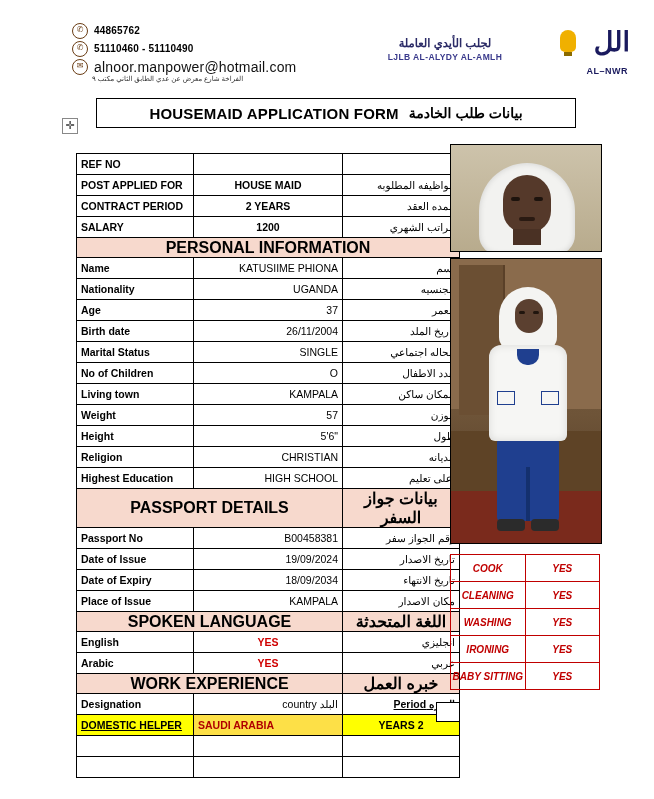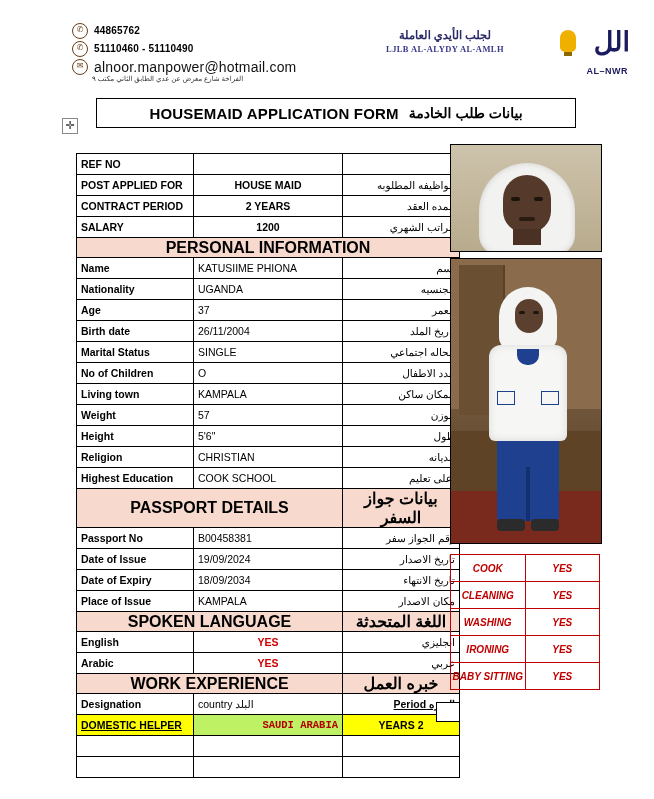--- a/index.html
+++ b/index.html
@@ -65,24 +65,23 @@
   }
 
   .brand {
     position: absolute;
     right: 18px; top: 26px;
     width: 300px;
     height: 52px;
   }
   .brand-texts {
     position: absolute;
-    right: 86px; top: 2px;
+    right: 86px; top: 10px;
     text-align: center;
     width: 210px;
-    font-family: Liberation Serif, serif;
   }
   .brand-ar {
     direction: rtl;
     font-size: 11.5px;
     font-weight: bold;
     color: #2a2a66;
     letter-spacing: 0.3px;
   }
   .brand-en {
     font-size: 8.5px;
@@ -193,23 +192,23 @@
     font-size: 16px;
     height: 19px;
   }
   .section-row .sec-ar {
     direction: rtl;
     text-align: center;
   }
   .yes-red { color: #d00000; font-weight: bold; font-size: 10px; }
   .underline-b { text-decoration: underline; font-weight: bold; }
   .hl { background: #ffff00; font-weight: bold; font-size: 9.5px; text-decoration: underline; }
-  .hl-center { background: #bef264; font-weight: bold; font-size: 9.5px; text-align: right; color: #b00000; font-family: Liberation Mono, monospace; }
+  .hl-center { background: #fde047; font-weight: bold; font-size: 9.5px; text-align: left; color: #b00000; }
   .hl-period { background: #ffff00; font-weight: bold; font-size: 9.5px; text-align: center; }
-  .small-c { font-size: 9.5px; text-align: left; }
+  .small-c { font-size: 9.5px; text-align: right; }
   .empty-row td { height: 20px; }
 
   
   .photo-head {
     position: absolute;
     left: 450px; top: 144px;
     width: 150px; height: 106px;
     border: 1.5px solid #000;
     overflow: hidden;
     background: #bfb59a;
@@ -412,21 +411,21 @@
       <td class="col-value small-c">5'6"</td>
       <td class="col-ar">طول</td>
     </tr>
     <tr>
       <td class="col-label">Religion</td>
       <td class="col-value small-c">CHRISTIAN</td>
       <td class="col-ar">الديانه</td>
     </tr>
     <tr>
       <td class="col-label">Highest Education</td>
-      <td class="col-value small-c">COOK SCHOOL</td>
+      <td class="col-value small-c">HIGH SCHOOL</td>
       <td class="col-ar">اعلى تعليم</td>
     </tr>
 
     <tr class="section-row">
       <td colspan="2">PASSPORT DETAILS</td>
       <td class="sec-ar">بيانات جواز السفر</td>
     </tr>
 
     <tr>
       <td class="col-label">Passport No</td>

